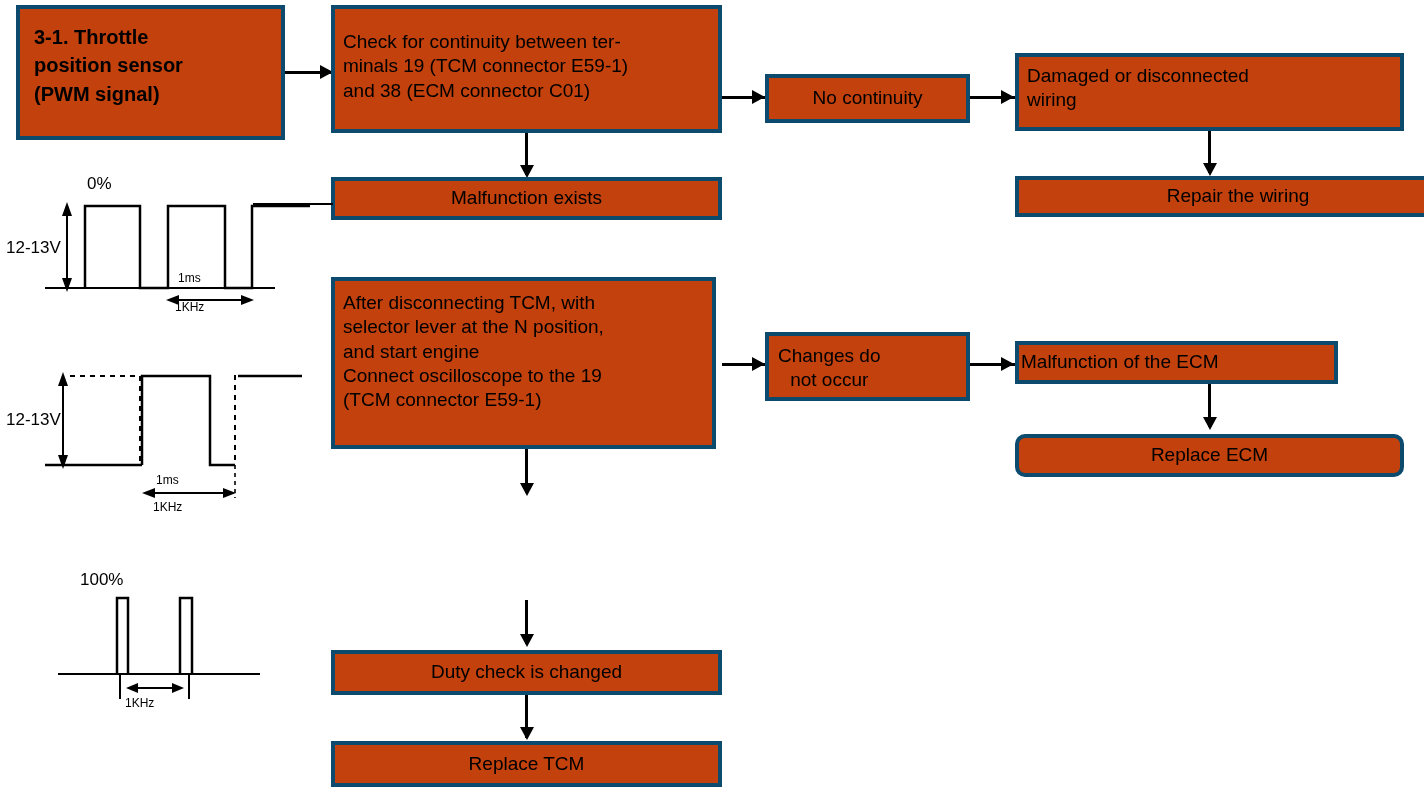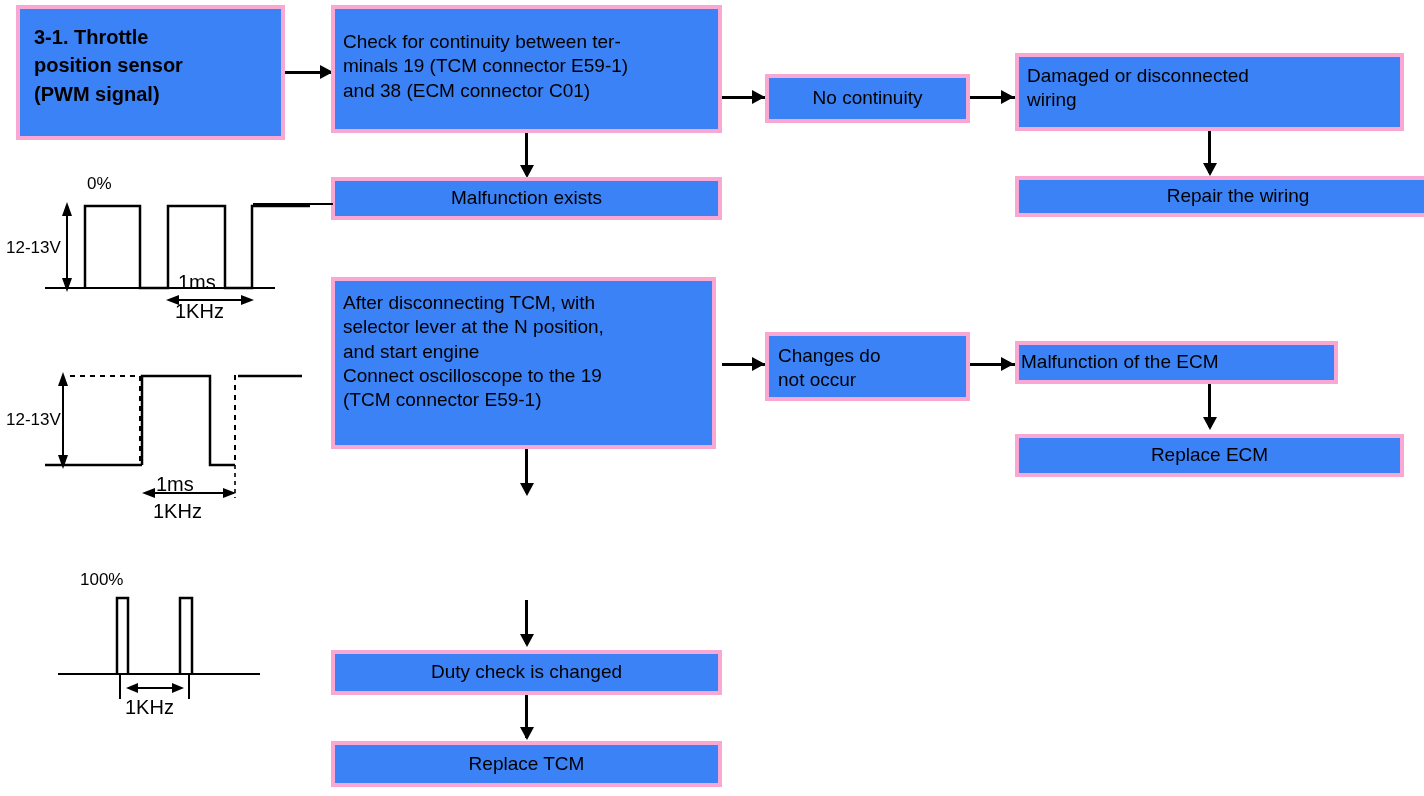--- a/index.html
+++ b/index.html
@@ -12,22 +12,22 @@
     width: 1424px;
     height: 796px;
     background: #ffffff;
     font-family: "Liberation Sans", sans-serif;
     color: #000000;
     overflow: hidden;
   }
   .box {
     position: absolute;
     box-sizing: border-box;
-    border: 2px solid #f9a8d4;
-    background: #3b82f6;
+    border: 2px solid #0c4a6e;
+    background: #c2410c;
     display: flex;
     align-items: center;
     font-size: 19px;
     line-height: 1.28;
     color: #000;
     white-space: pre-line;
   }
   .box.heavy { border-width: 4px; }
   .box.center { justify-content: center; text-align: center; }
   .box.left { justify-content: flex-start; text-align: left; padding-left: 8px; }
@@ -69,21 +69,21 @@
     position: absolute;
   }
   .wave svg { display: block; }
   .wlabel {
     position: absolute;
     font-size: 17px;
     font-family: "Liberation Sans", sans-serif;
     color: #000;
     white-space: nowrap;
   }
-  .wlabel.sm { font-size: 20px; }
+  .wlabel.sm { font-size: 12px; }
 </style>
 </head>
 <body>
 
 <div id="canvas">
 
   <div class="box heavy title" style="left:16px; top:5px; width:269px; height:135px;">
     <span>3-1. Throttle
     position sensor
     (PWM signal)</span>
@@ -133,36 +133,36 @@
     <span>After disconnecting TCM, with
 selector lever at the N position,
 and start engine
 Connect oscilloscope to the 19
 (TCM connector E59-1)</span>
   </div>
 
   <div class="hline" style="left:722px; top:363px; width:43px;"></div>
   <div class="arrow-right" style="left:752px; top:357px;"></div>
 
-  <div class="box heavy left toppad" style="left:765px; top:332px; width:205px; height:69px; padding-top:8px; padding-left:9px;">
+  <div class="box heavy left toppad" style="left:765px; top:332px; width:205px; height:69px; padding-top:8px; padding-left:9px;text-align:center;">
     <span>Changes do
 not occur</span>
   </div>
 
   <div class="hline" style="left:970px; top:363px; width:45px;"></div>
   <div class="arrow-right" style="left:1001px; top:357px;"></div>
 
   <div class="box heavy left" style="left:1015px; top:341px; width:323px; height:43px; padding-left:2px;">
     <span>Malfunction of the ECM</span>
   </div>
 
   <div class="vline" style="left:1208px; top:384px; height:43px;"></div>
   <div class="arrow-down" style="left:1203px; top:417px;"></div>
 
-  <div class="box heavy center" style="left:1015px; top:434px; width:389px; height:43px;">
+  <div class="box heavy center" style="left:1015px; top:434px; width:389px; height:43px;border-radius:10px;">
     <span>Replace ECM</span>
   </div>
 
   <div class="vline" style="left:525px; top:449px; height:44px;"></div>
   <div class="arrow-down" style="left:520px; top:483px;"></div>
 
 
   <div class="vline" style="left:525px; top:600px; height:44px;"></div>
   <div class="arrow-down" style="left:520px; top:634px;"></div>
 

